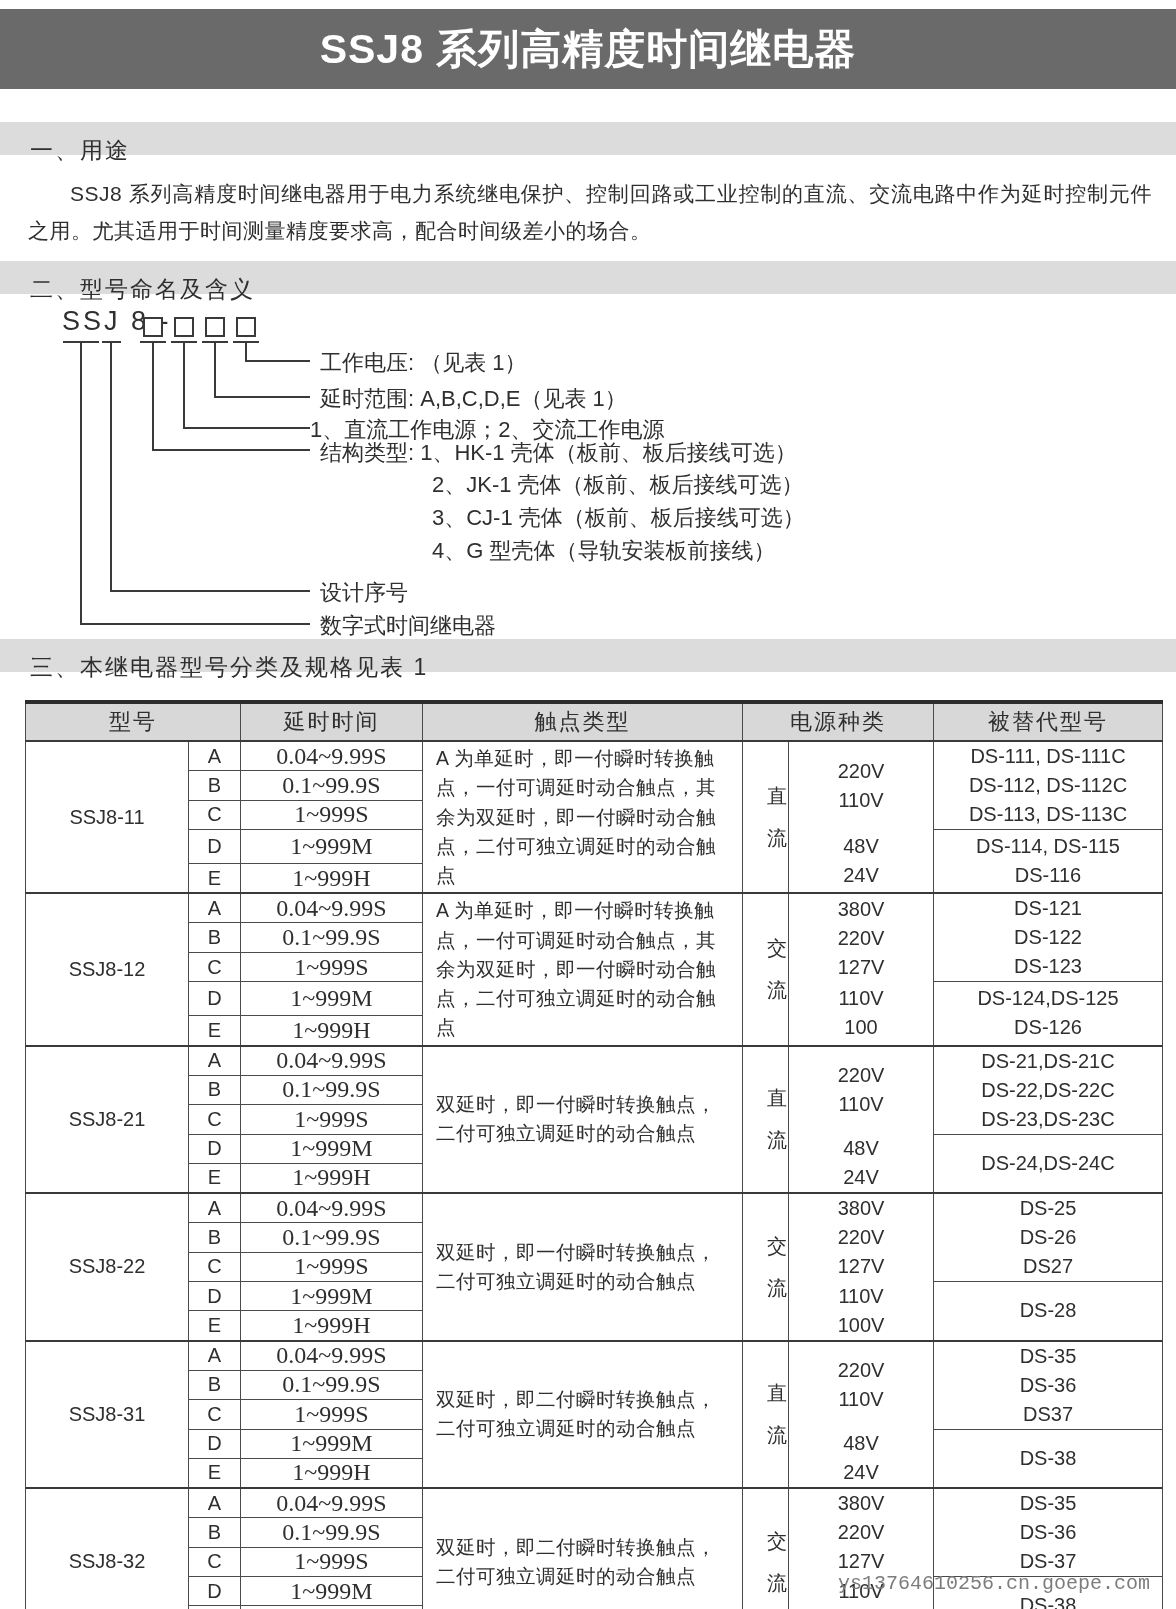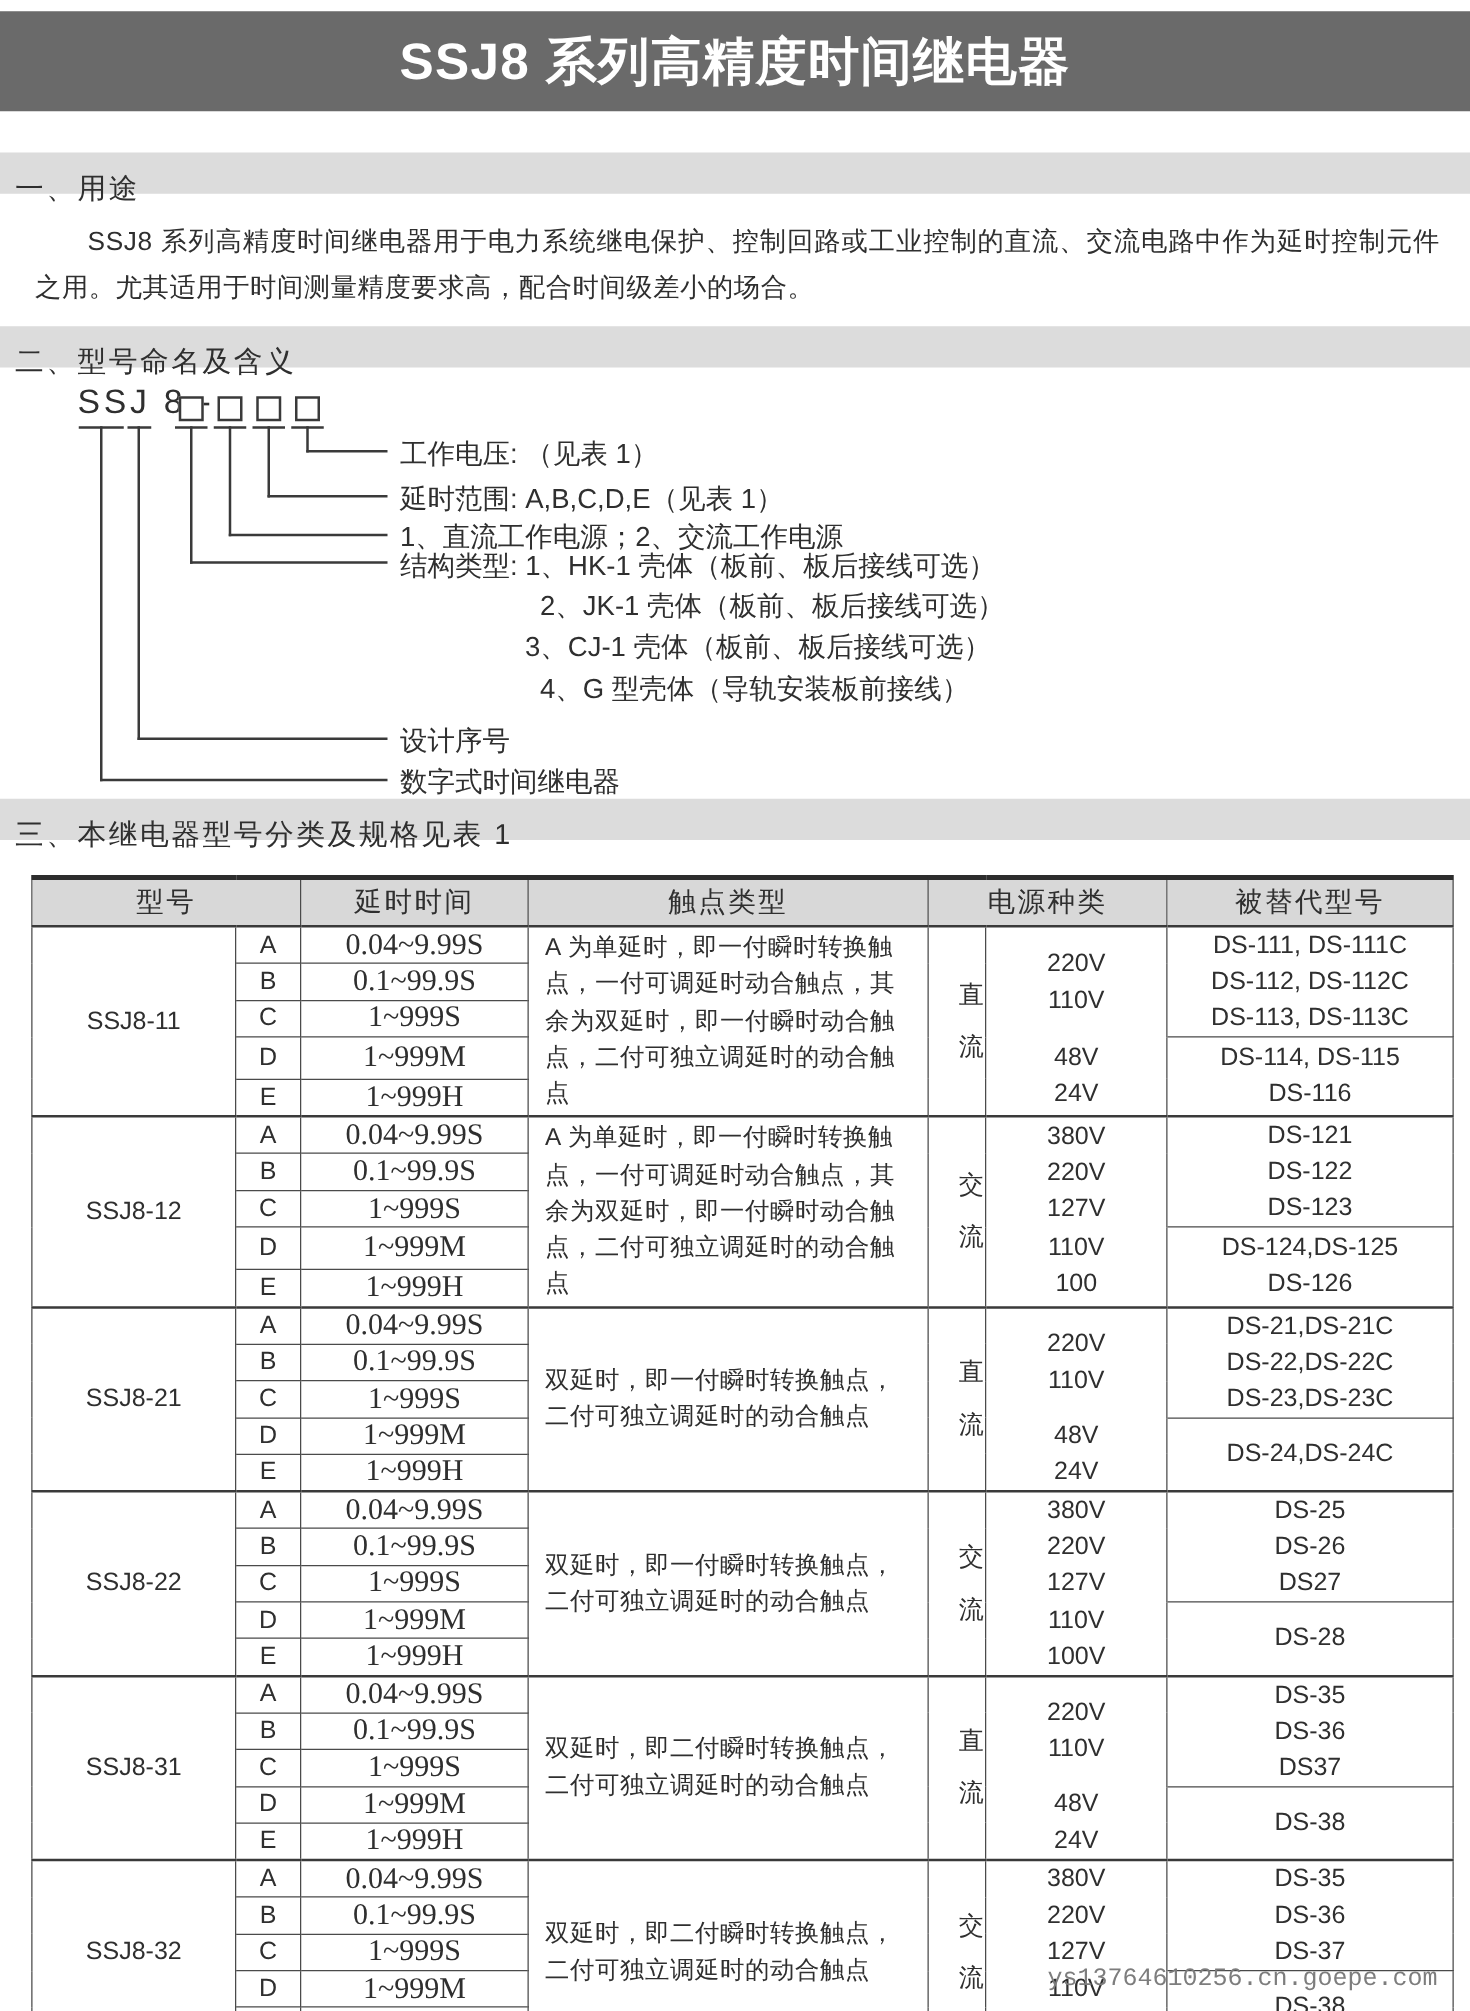--- a/index.html
+++ b/index.html
@@ -16,21 +16,21 @@
     background: #6a6a6a; display: flex; align-items: center; justify-content: center;
   }
   .title-bar span {
     color: #ffffff; font-size: 41px; font-weight: 700; letter-spacing: 1px;
   }
   
   .sec-bar {
     position: absolute; left: 0; width: 1176px; height: 33px;
     background: #dcdcdc; display: flex; align-items: center;
   }
-  .sec-bar span { padding-left: 12px; font-size: 23px; color: #2f2f2f; letter-spacing: 2px; margin-top: 23px; }
+  .sec-bar span { padding-left: 30px; font-size: 23px; color: #2f2f2f; letter-spacing: 2px; margin-top: 23px; }
   
   .usage {
     position: absolute; left: 28px; top: 176px; width: 1124px;
     font-size: 21px; line-height: 1.75; text-indent: 2em; color: #2f2f2f;
     text-align: justify; letter-spacing: 0.5px;
   }
   
   .dg-prefix { position: absolute; left: 62px; top: 306px; font-size: 27px; letter-spacing: 3px; color: #2f2f2f; }
   .dg-box { position: absolute; top: 317px; width: 20px; height: 20px; border: 2px solid #3a3a3a; background: #fff; }
   .dg-line { position: absolute; background: #3a3a3a; }
@@ -108,24 +108,24 @@
 
     <div class="dg-line" style="left:245px;top:360px;width:65px;height:2px"></div>
     <div class="dg-line" style="left:214px;top:396px;width:96px;height:2px"></div>
     <div class="dg-line" style="left:183px;top:427px;width:127px;height:2px"></div>
     <div class="dg-line" style="left:152px;top:449px;width:158px;height:2px"></div>
     <div class="dg-line" style="left:110px;top:590px;width:200px;height:2px"></div>
     <div class="dg-line" style="left:80px;top:623px;width:230px;height:2px"></div>
 
     <span class="dg-label" style="left:320px;top:348px">工作电压:  （见表 1）</span>
     <span class="dg-label" style="left:320px;top:384px">延时范围:  A,B,C,D,E（见表 1）</span>
-    <span class="dg-label" style="left:320px;top:415px">1、直流工作电源；2、交流工作电源</span>
+    <span class="dg-label" style="left:310px;top:415px">1、直流工作电源；2、交流工作电源</span>
     <span class="dg-label" style="left:320px;top:438px">结构类型:  1、HK-1 壳体（板前、板后接线可选）</span>
     <span class="dg-label" style="left:432px;top:470px">2、JK-1 壳体（板前、板后接线可选）</span>
-    <span class="dg-label" style="left:420px;top:503px">3、CJ-1 壳体（板前、板后接线可选）</span>
+    <span class="dg-label" style="left:432px;top:503px">3、CJ-1 壳体（板前、板后接线可选）</span>
     <span class="dg-label" style="left:432px;top:536px">4、G 型壳体（导轨安装板前接线）</span>
     <span class="dg-label" style="left:320px;top:578px">设计序号</span>
     <span class="dg-label" style="left:320px;top:611px">数字式时间继电器</span>
   </div>
 
   <div class="sec-bar" style="top:639px">
     <span>三、本继电器型号分类及规格见表 1</span>
   </div>
 
   <table class="spec-table">

